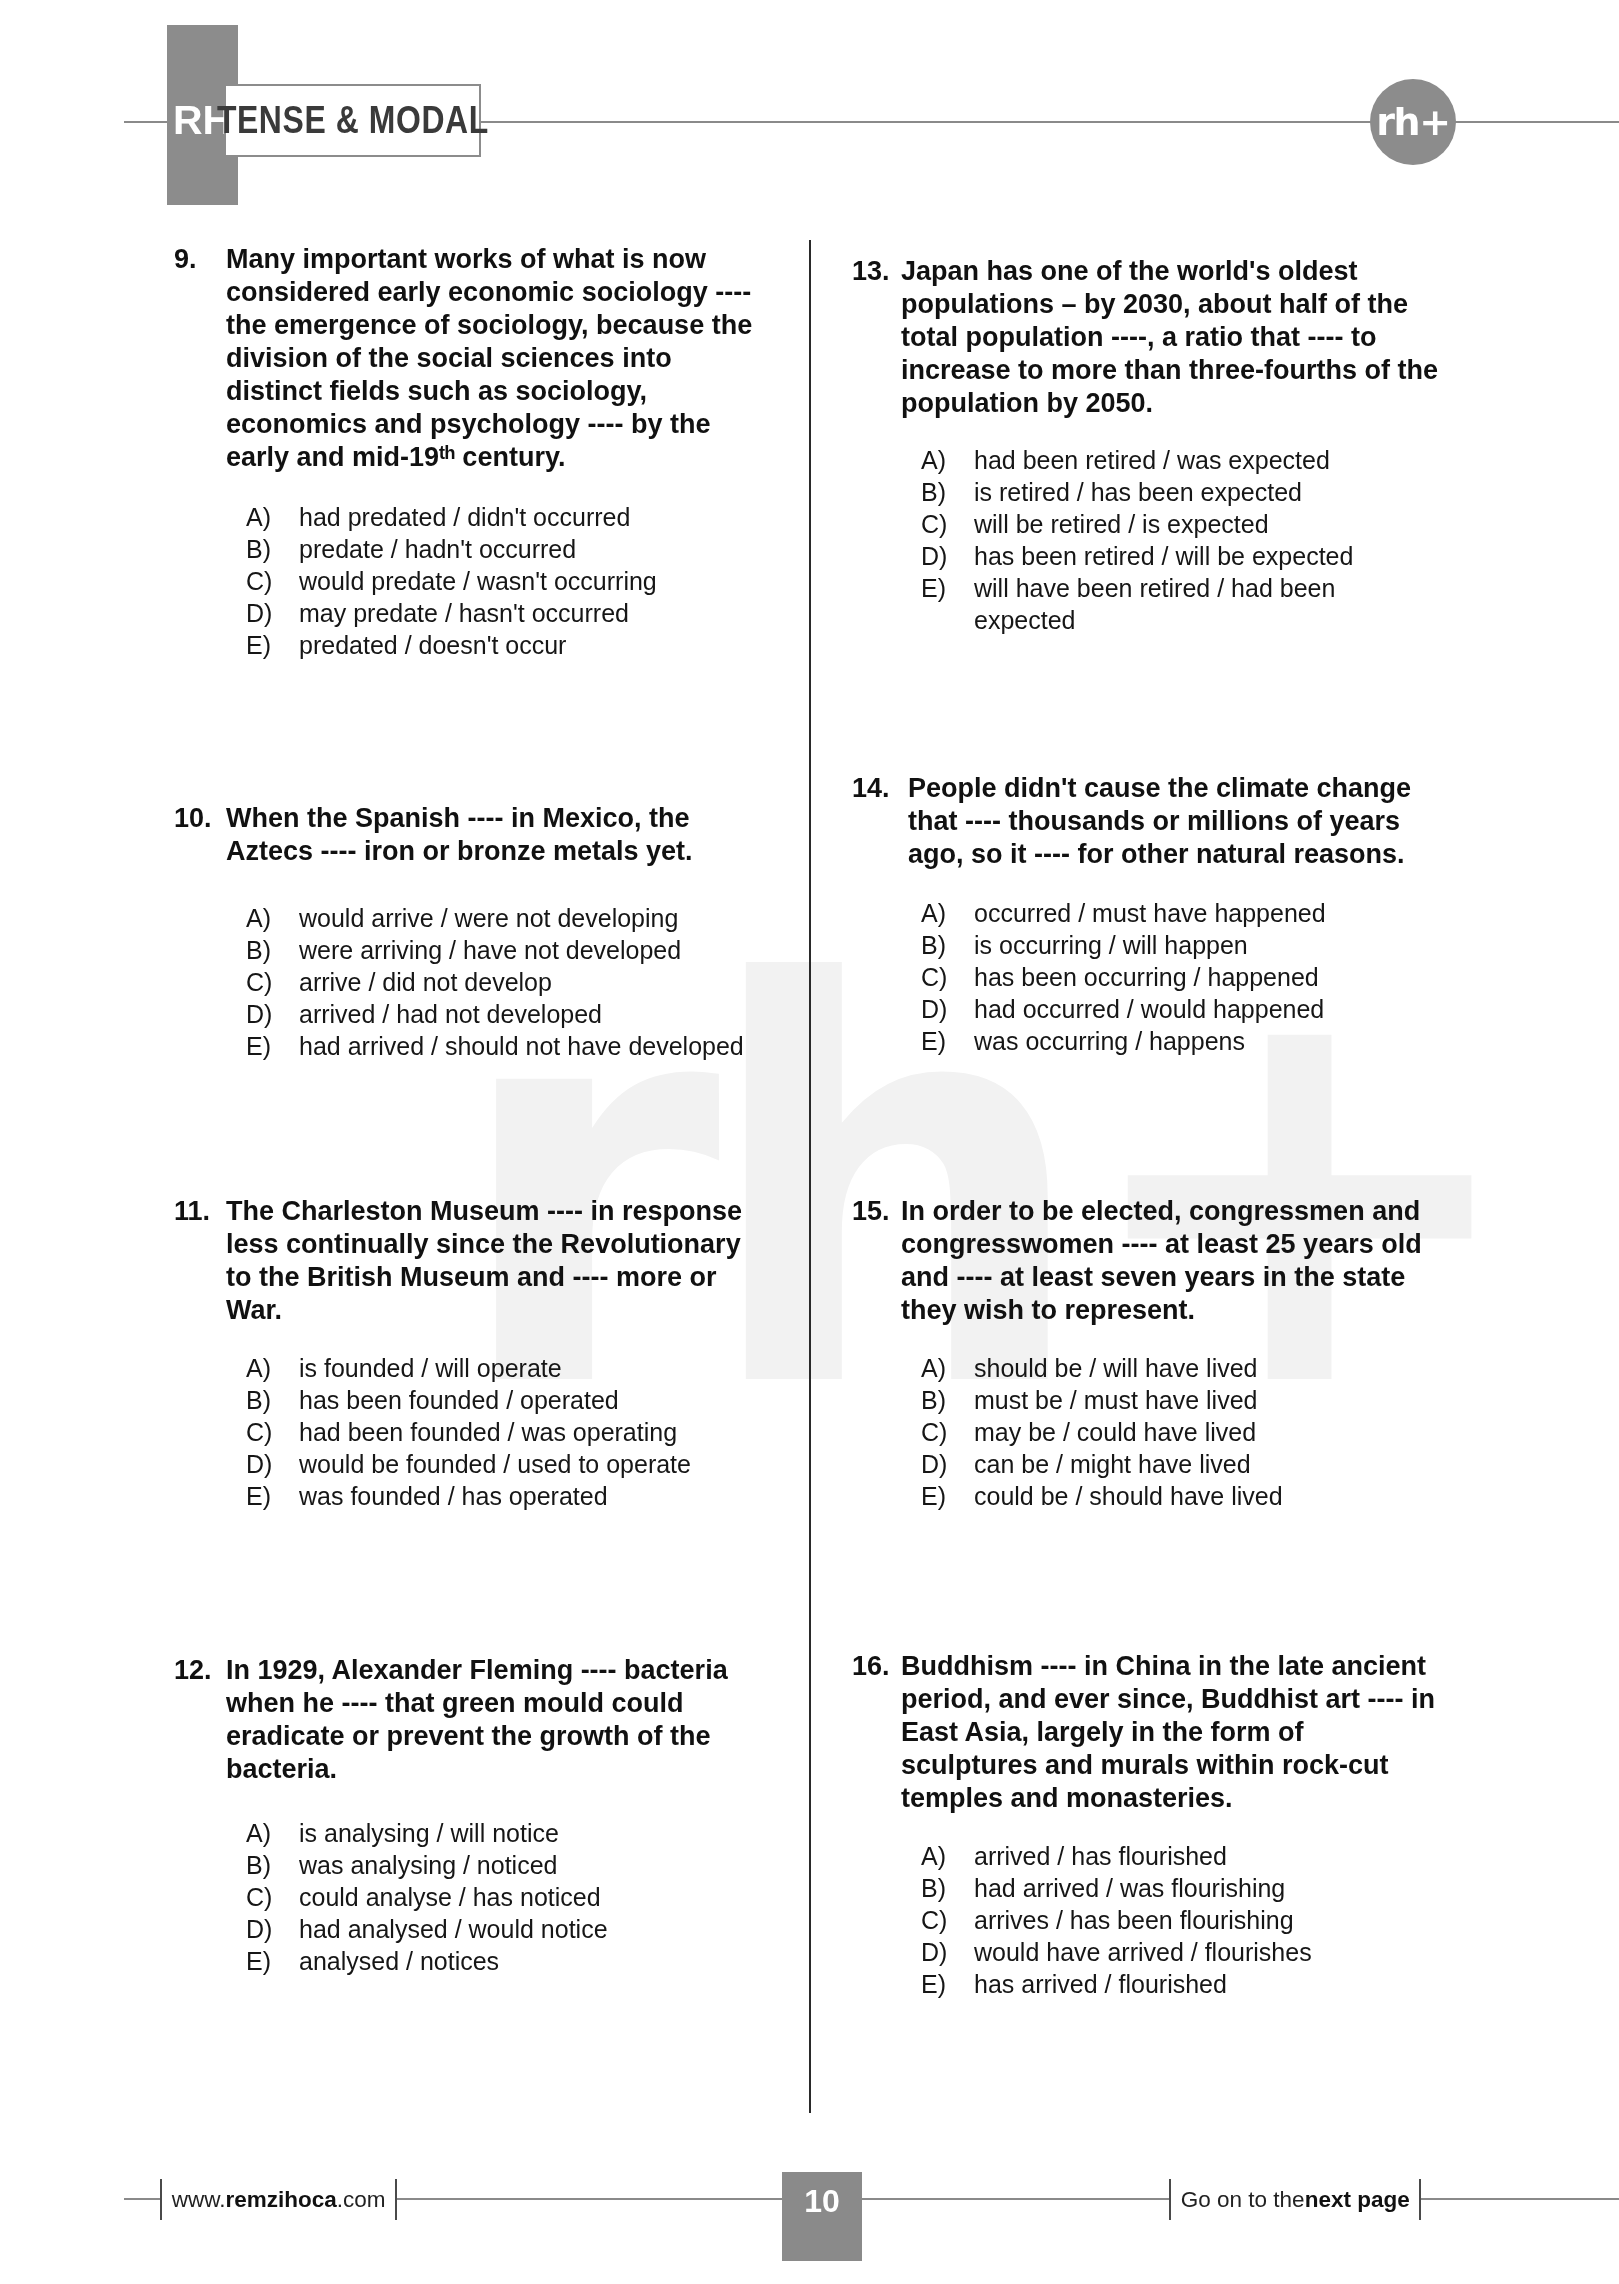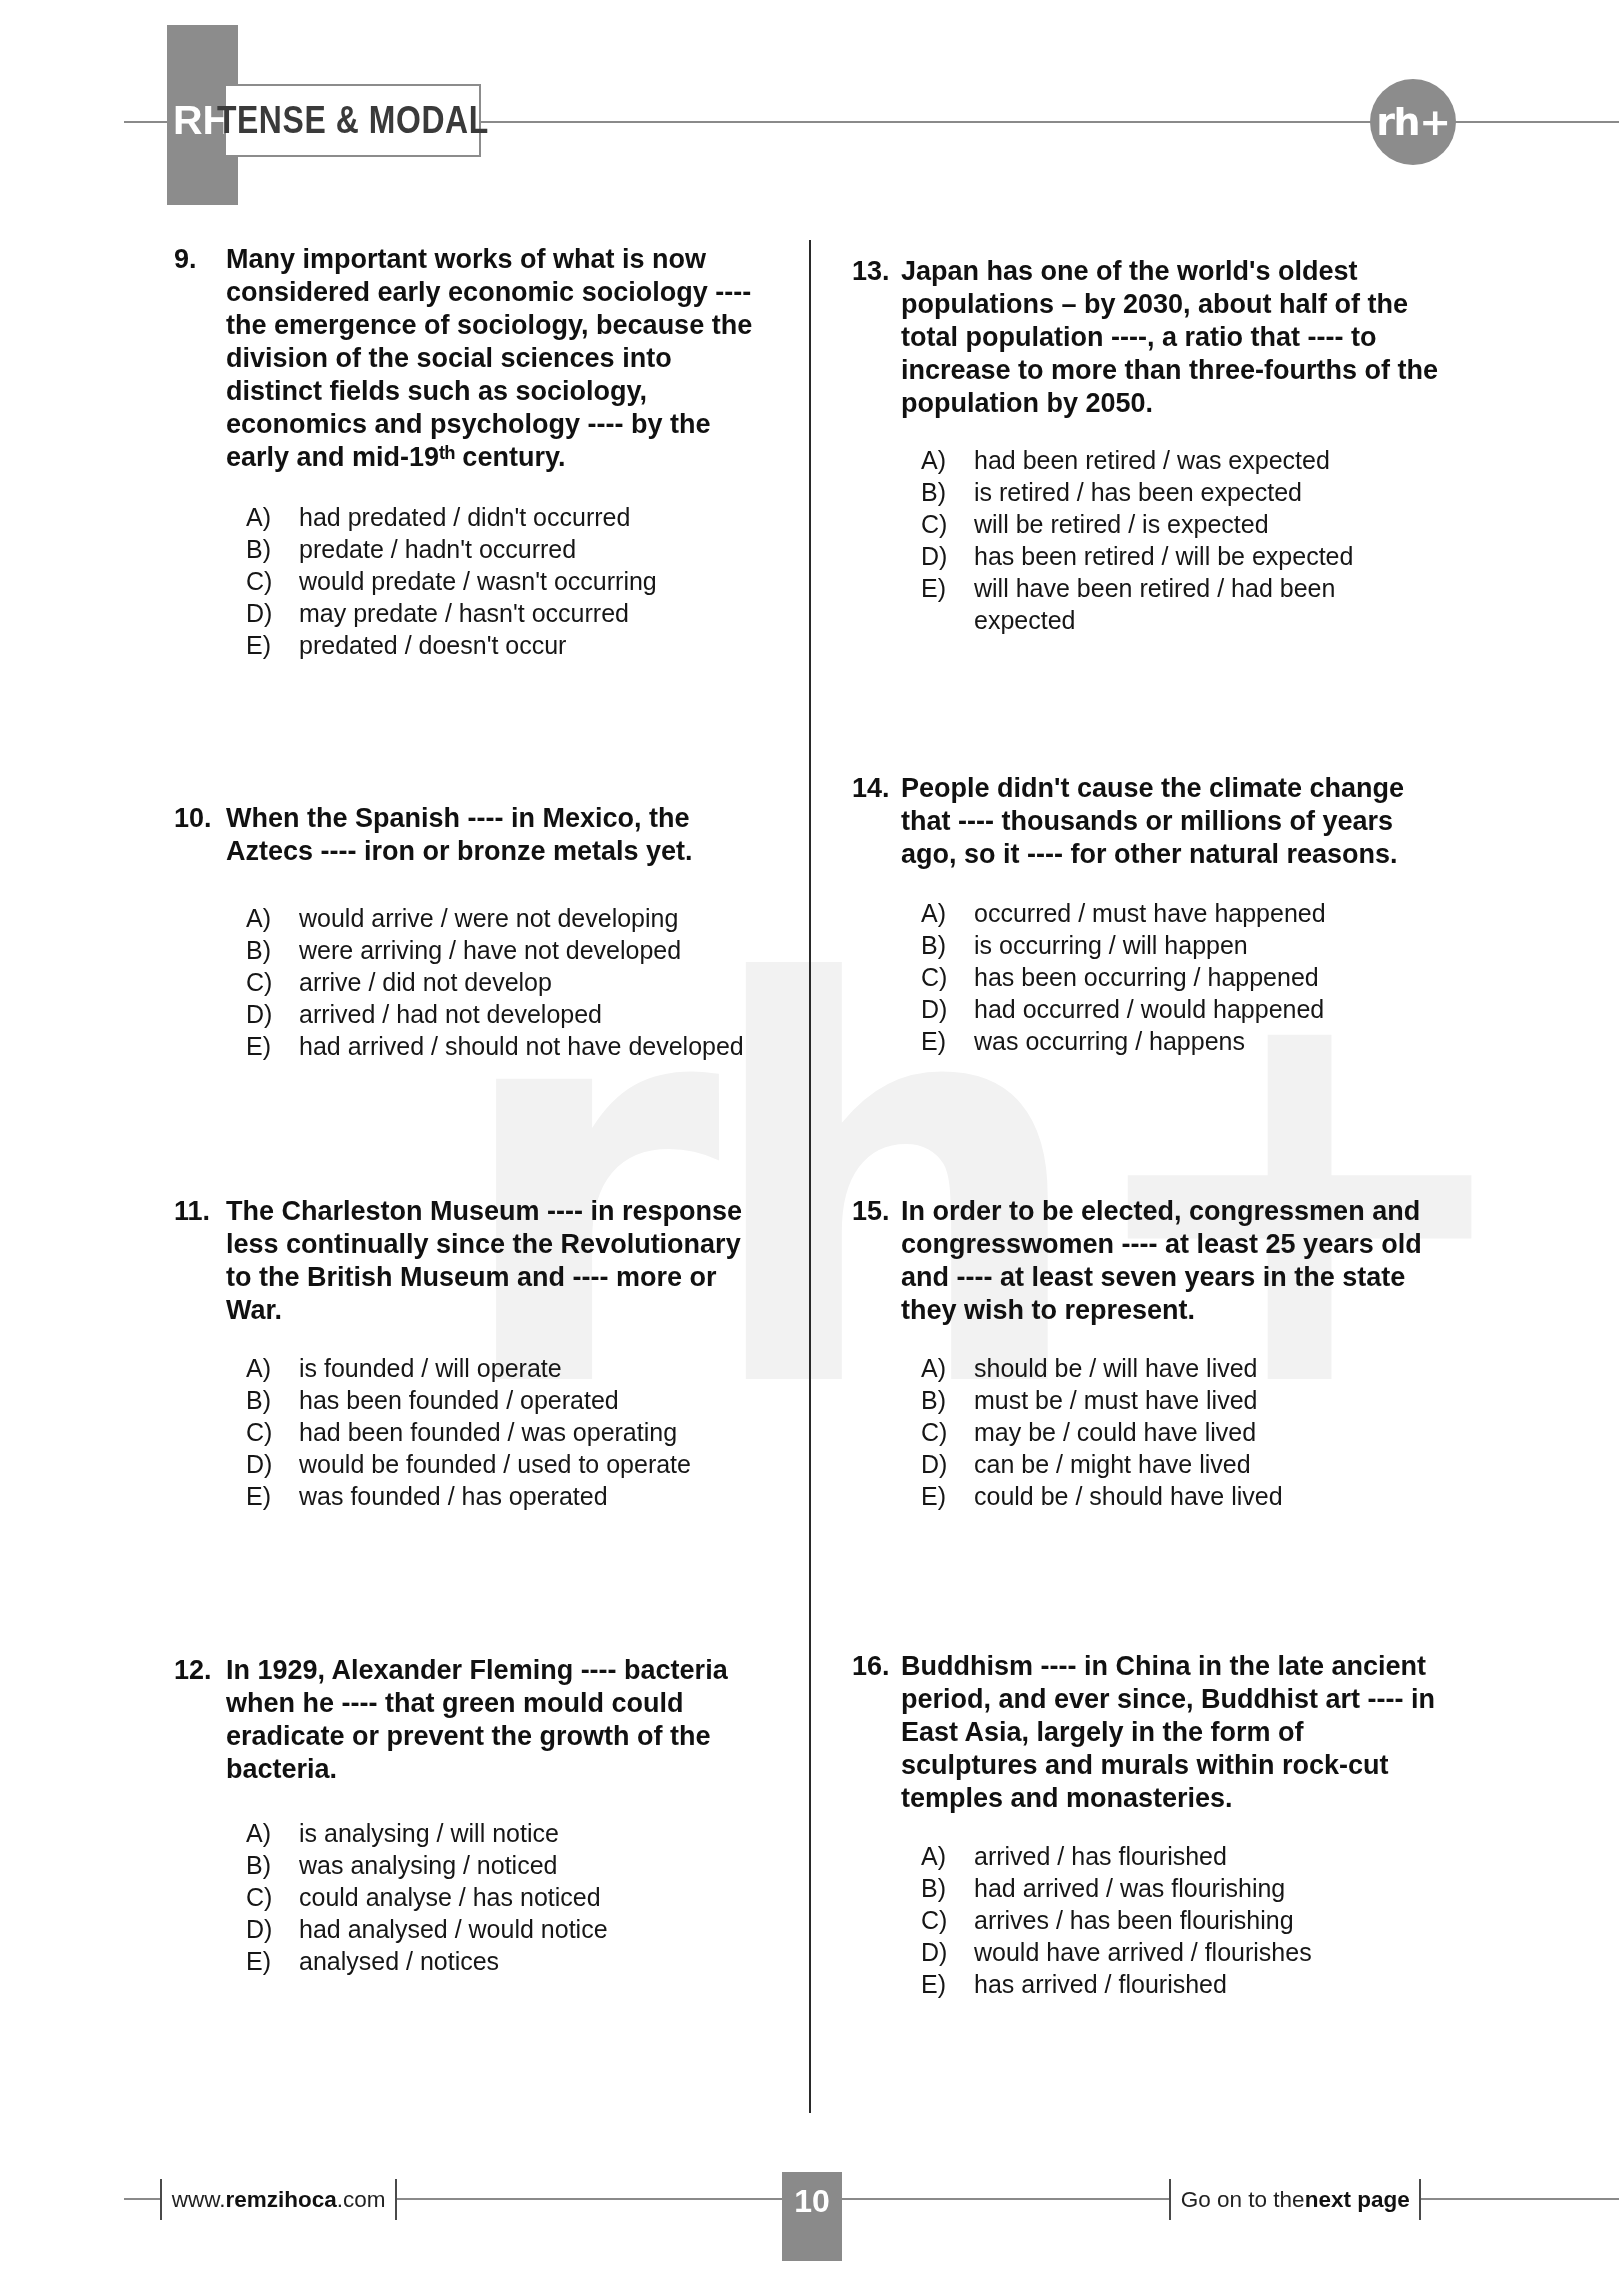--- a/index.html
+++ b/index.html
@@ -30,34 +30,34 @@
   .opt .opt-lines div{white-space:nowrap;}
   .question.col-left{left:174px;}
   .question.col-right{left:852px;}
   .options.col-left{left:246px;}
   .options.col-right{left:921px;}
   .q9{top:243px;}  .q9-opts{top:501px;}
   .q10{top:802px;} .q10-opts{top:902px;}
   .q11{top:1195px;} .q11-opts{top:1352px;}
   .q12{top:1654px;} .q12-opts{top:1817px;}
   .q13{top:255px;}  .q13-opts{top:444px;}
-  .q14{top:772px;} .q14-opts{top:897px;}
+  .q14{top:772px;gap:7px;} .q14-opts{top:897px;}
   .q15{top:1195px;} .q15-opts{top:1352px;}
   .q16{top:1650px;} .q16-opts{top:1840px;}
   
   .footer-line{position:absolute;left:124px;top:2198px;width:1495px;height:2.1px;background:#8a8a8a;z-index:1;}
   .site-label,.next-label{
     position:absolute;top:2179px;height:41px;background:#ffffff;z-index:2;display:flex;align-items:center;
     padding:0 9.8px;border-left:2.1px solid #4a4a4a;border-right:2.1px solid #4a4a4a;
     font-size:22.5px;color:#222222;white-space:nowrap;
   }
   .site-label{left:160px;}
   .next-label{left:1169px;}
   .site-label b,.next-label b{font-weight:bold;color:#111111;}
-  .page-box{position:absolute;left:782px;top:2172px;width:60px;height:89px;background:#8a8a8a;z-index:2;color:#ffffff;font-weight:bold;font-size:32px;display:flex;justify-content:center;align-items:flex-start;padding-top:11.3px;box-sizing:border-box;}
+  .page-box{position:absolute;left:782px;top:2172px;width:80px;height:89px;background:#8a8a8a;z-index:2;color:#ffffff;font-weight:bold;font-size:32px;display:flex;justify-content:center;align-items:flex-start;padding-top:11.3px;box-sizing:border-box;}
 </style>
 </head>
 <body>
 
 <div class="page">
 
   <div class="header-line"></div>
   <div class="rh-tab">
     <span class="tab-text">RH</span>
   </div>

